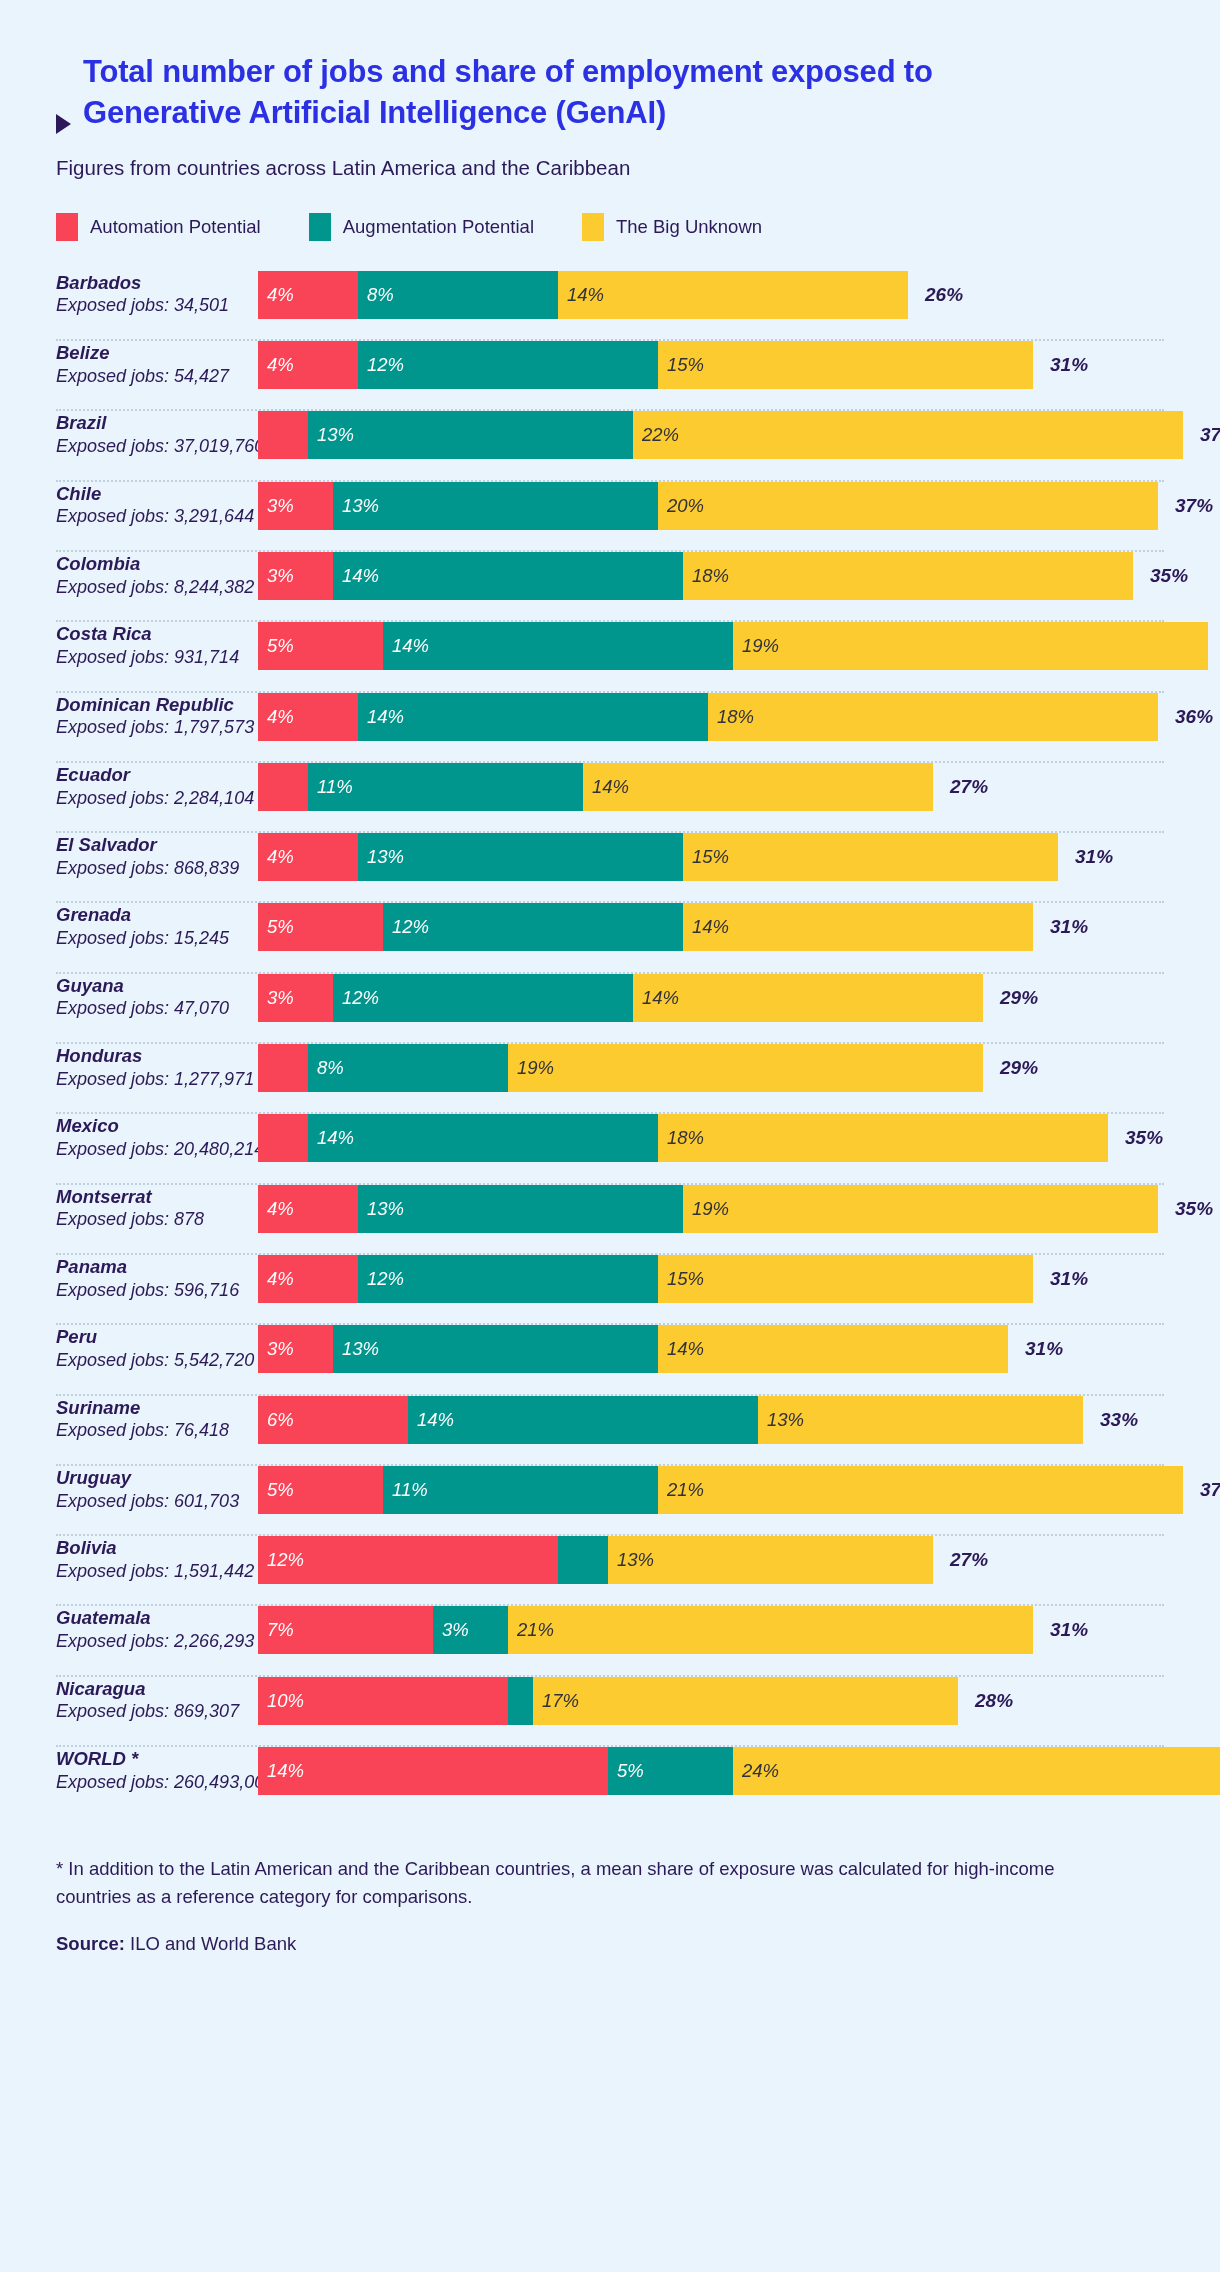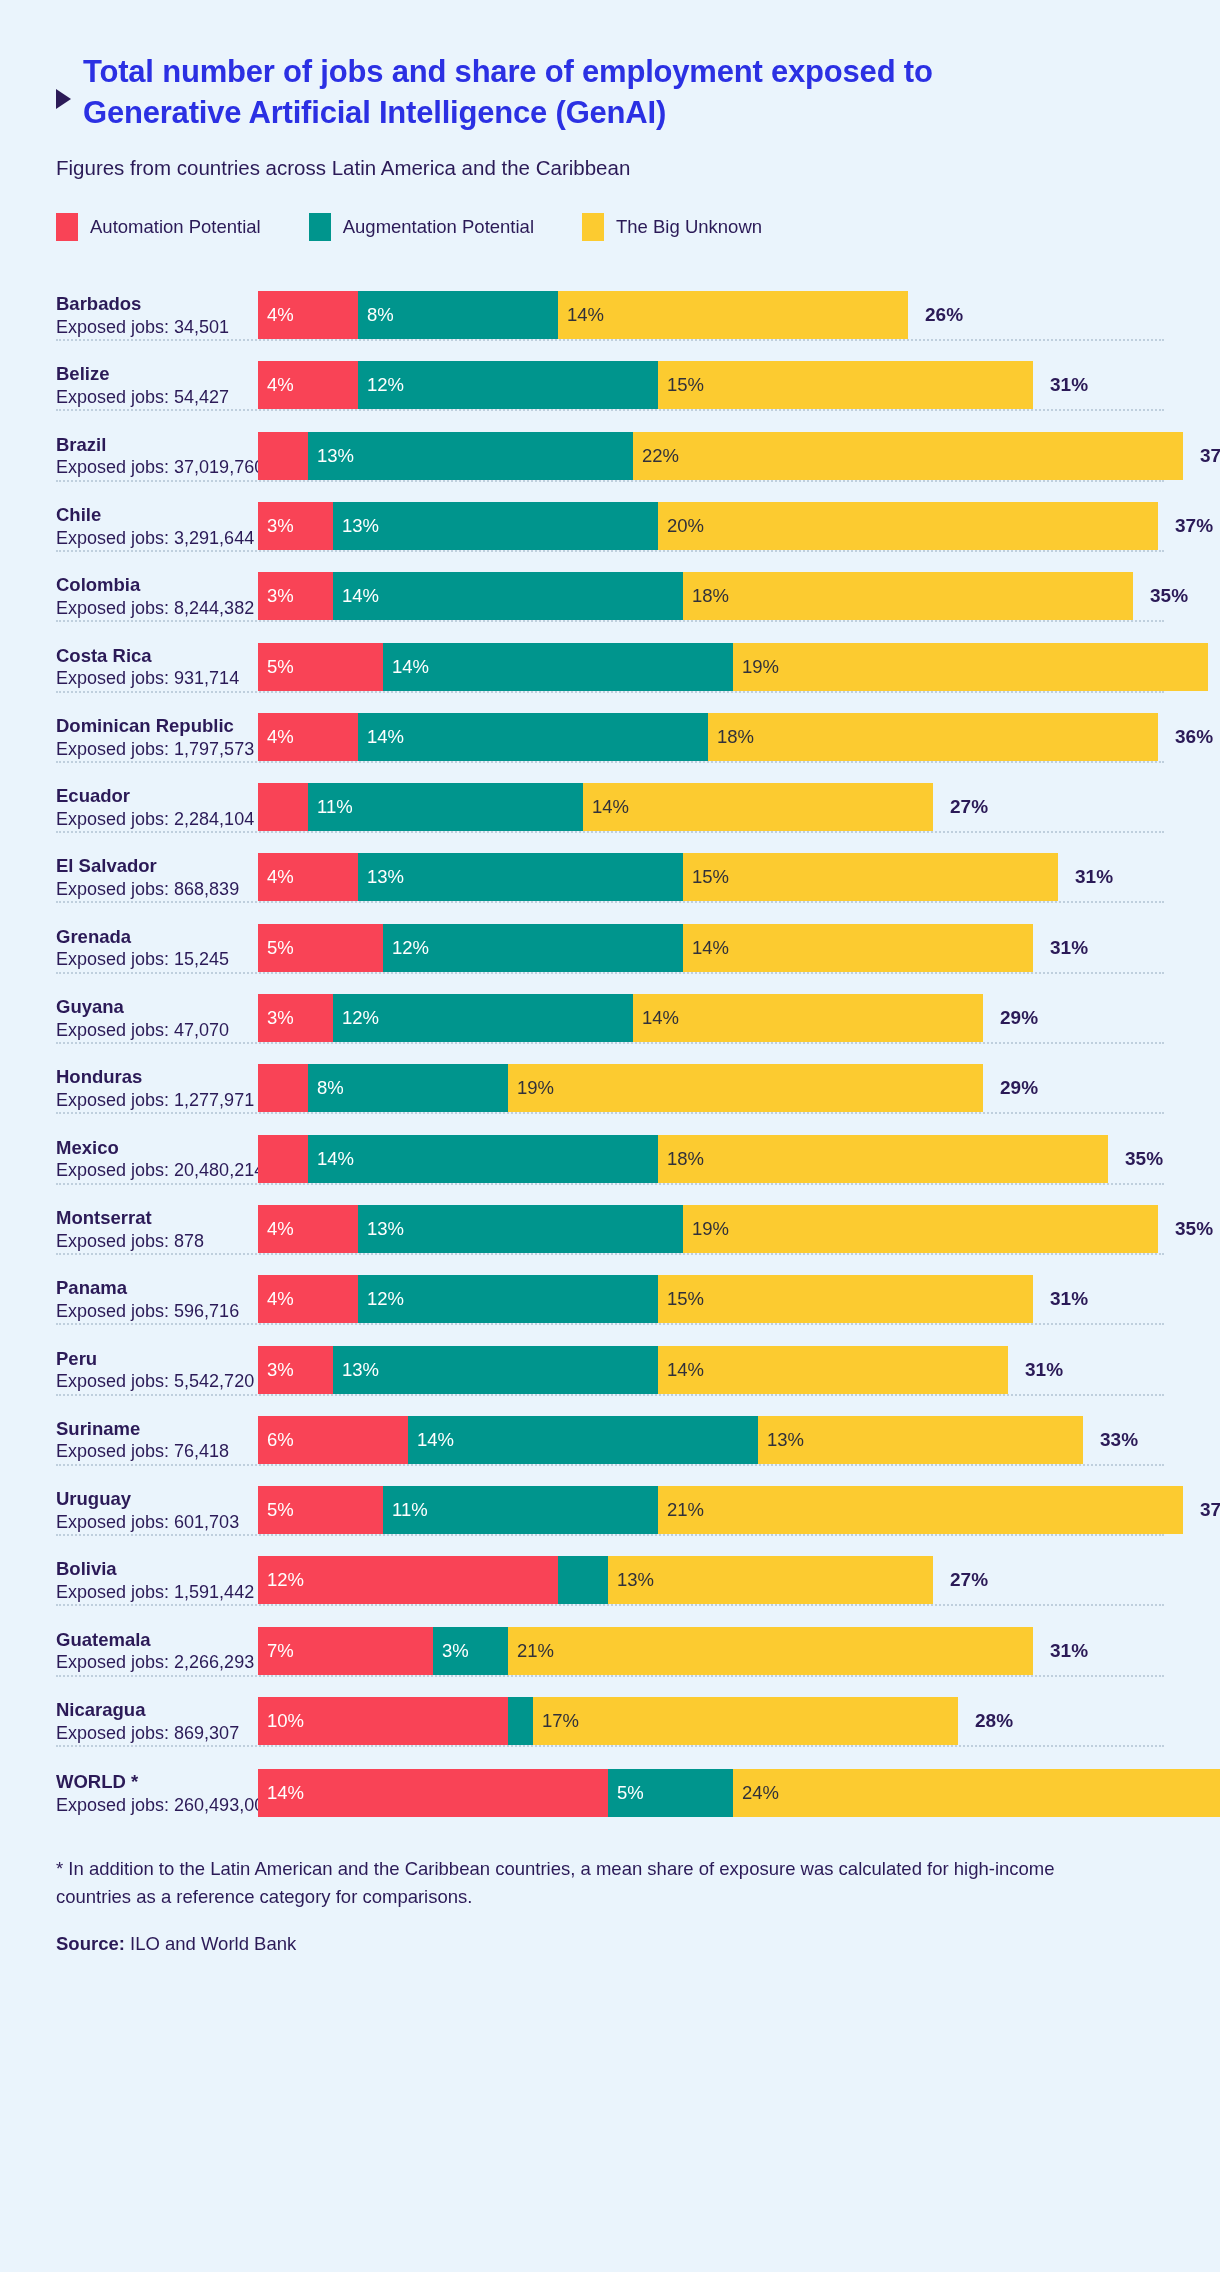--- a/index.html
+++ b/index.html
@@ -13,21 +13,21 @@
     position: relative;
     width: 1220px;
     height: 2272px;
     background: #EAF4FC;
     padding: 0;
     overflow: hidden;
   }
 
   
   .header { padding: 52px 60px 0 56px; }
-  .title-row { display: flex; align-items: center; }
+  .title-row { display: flex; align-items: flex-end; }
   .tri {
     width: 0; height: 0;
     border-left: 15px solid #2B1A57;
     border-top: 10px solid transparent;
     border-bottom: 10px solid transparent;
     margin-top: 13px;
     margin-right: 12px;
     flex: 0 0 auto;
   }
   .title {
@@ -56,23 +56,24 @@
   .legend-item { display: flex; align-items: center; margin-right: 48px; }
   .legend-swatch { width: 22px; height: 28px; flex: 0 0 auto; }
   .legend-label { margin-left: 12px; font-size: 18.5px; color: #2B1A57; }
 
   
   .chart { margin-top: 30px; }
   .row {
     position: relative;
     height: 70.3px;
     display: flex;
-    align-items: flex-end;
+    align-items: flex-start;
     border-bottom: 2px dotted #BFCFDD;
     margin: 0 56px 0 56px;
+    font-style: italic;
   }
   .row:last-child { border-bottom: none; }
   .rowlabel {
     width: 202px;
     flex: 0 0 202px;
     padding-right: 8px;
   }
   .country {
     font-size: 18.5px;
     font-weight: bold;

